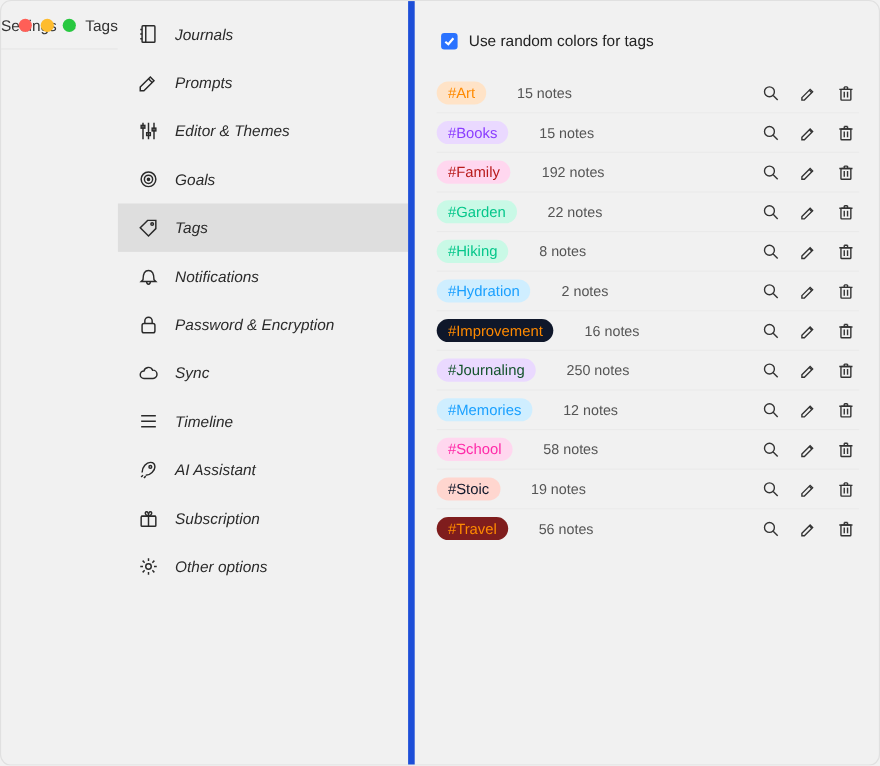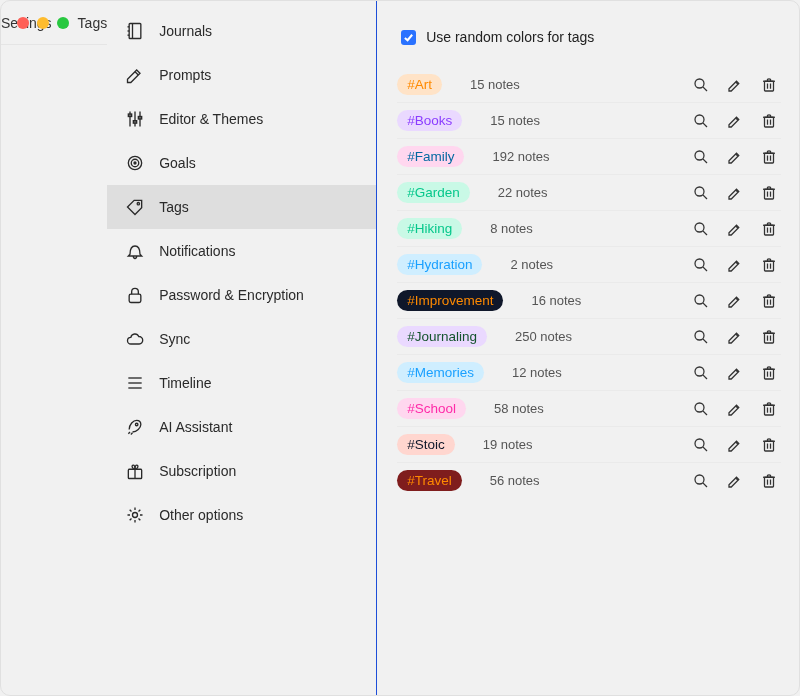--- a/index.html
+++ b/index.html
@@ -45,23 +45,24 @@
     gap: 6px;
   }
   .title .arrow { color: #888; }
   .body {
     flex: 1;
     display: flex;
     min-height: 0;
   }
   .sidebar {
     width: 270px;
-    border-right: 1px solid #1d4ed8;
+    border-right: 6px solid #1d4ed8;
     padding-top: 8px;
     overflow-y: auto;
+    font-style: italic;
   }
   .sidebar-item {
     display: flex;
     align-items: center;
     gap: 14px;
     padding: 0 18px;
     height: 44px;
     font-size: 14px;
     color: #2a2a2a;
     cursor: pointer;
@@ -305,21 +306,21 @@
                 </svg>
               </span>
               <span class="act">
                 <svg viewBox="0 0 24 24">
                   <use href="#i-trash"></use>
                 </svg>
               </span>
             </span>
           </div>
           <div class="tag-row">
-            <span class="tag-pill" style="background:#ffd7ef;color:#0369a1">#Family</span>
+            <span class="tag-pill" style="background:#ffd7ef;color:#b91c1c">#Family</span>
             <span class="tag-count">192 notes</span>
             <span class="spacer"></span>
             <span class="row-actions">
               <span class="act">
                 <svg viewBox="0 0 24 24">
                   <use href="#i-search"></use>
                 </svg>
               </span>
               <span class="act">
                 <svg viewBox="0 0 24 24">

